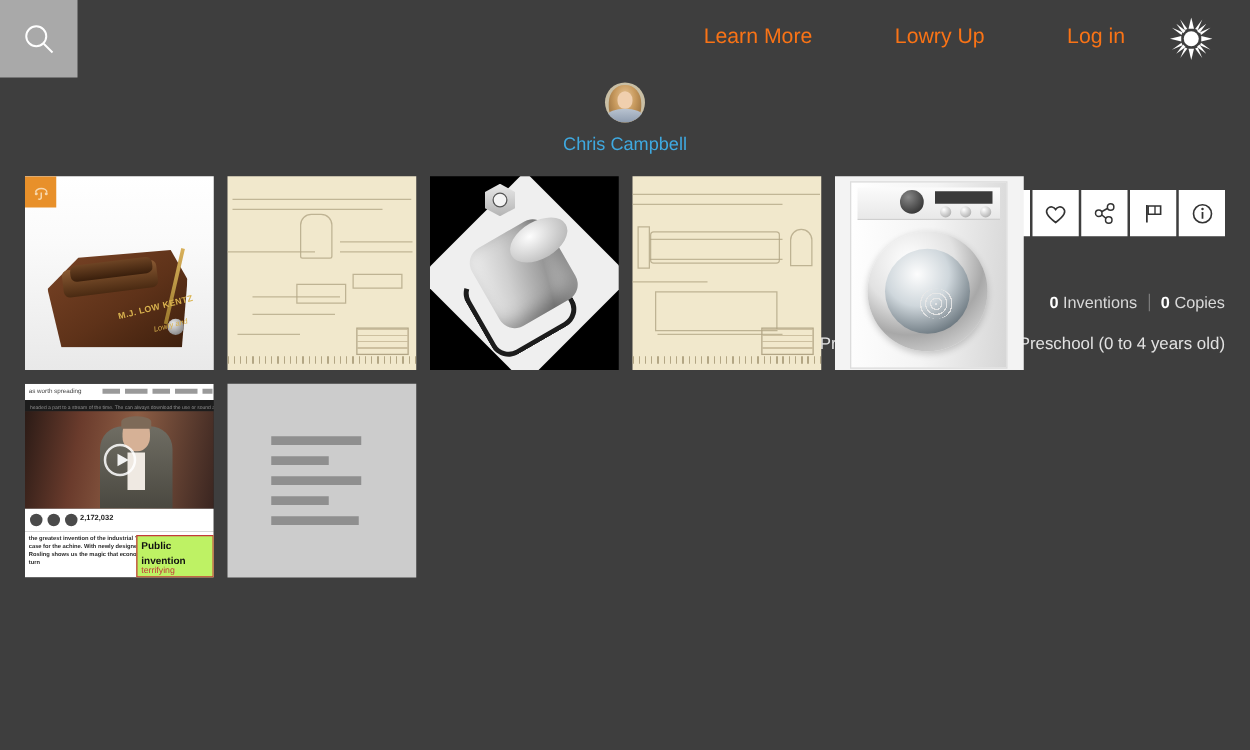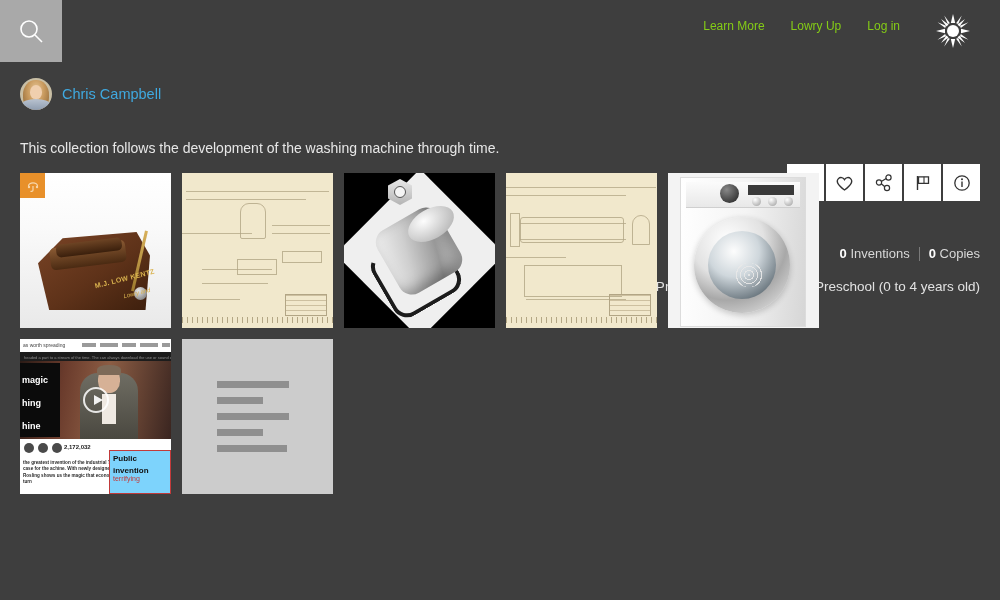--- a/index.html
+++ b/index.html
@@ -22,22 +22,23 @@
     background: #a9a9a9;
     display: flex; align-items: center; justify-content: center;
     cursor: pointer;
   }
   .search-box svg { display: block; }
   .nav {
     position: absolute; right: 100px; top: 19px;
     display: flex; align-items: center; gap: 26px;
   }
   .nav a {
-    color: #84cc16; font-size: 12px; text-decoration: none;
+    color: #f97316; font-size: 17px; text-decoration: none;
     white-space: nowrap;
+    margin-left: 40px;
   }
   .logo {
     position: absolute; right: 30px; top: 14px;
     width: 34px; height: 34px;
   }
 
   
   .page { position: relative; padding: 0 20px; }
 
   .title {
@@ -55,21 +56,22 @@
   .act-btn {
     width: 37px; height: 37px;
     background: #ffffff;
     display: flex; align-items: center; justify-content: center;
     cursor: pointer;
   }
   .act-btn svg { display: block; }
 
   .author-row {
     display: flex; align-items: center; gap: 10px;
-    margin-top: 16px;
+    margin-top: 4px;
+    flex-direction: column;
   }
   .avatar {
     width: 32px; height: 32px; border-radius: 50%;
     overflow: hidden; flex: 0 0 auto;
     background: #c9bfa5;
     position: relative;
   }
   .avatar .hair {
     position: absolute; left: 3px; top: 2px; right: 3px; bottom: 0;
     background: radial-gradient(ellipse at 50% 35%, #e8c89a 0%, #c89a5e 45%, #8a6334 100%);
@@ -369,21 +371,21 @@
   .t6 .blurb {
     position: absolute; left: 0; top: 118px; right: 0; bottom: 0;
     background: #ffffff; padding: 3px 3px 0 3px;
   }
   .t6 .blurb p {
     font-size: 4.6px; line-height: 6.4px; color: #2a2a2a;
     font-weight: bold;
   }
   .t6 .adbox {
     position: absolute; right: 0; bottom: 0;
-    width: 62px; height: 44px; background: #7dd3fc;
+    width: 62px; height: 34px; background: #bef264;
     border: 1px solid #c23a3a;
   }
   .t6 .adbox b {
     display: block; color: #111; font-size: 8px; font-weight: bold;
     line-height: 9px; padding: 3px 0 0 3px;
   }
   .t6 .adbox i {
     display: block; color: #c23a3a; font-size: 7px; font-style: normal;
     padding-left: 3px;
   }
@@ -505,21 +507,20 @@
     <span class="sep"></span>
     <span class="grp"><b>0</b> <span>Copies</span></span>
   </div>
 
   <div class="meta">
     <span class="grp"><span>Arts</span><span class="plus">+2</span></span>
     <span class="vline"></span>
     <span class="grp">Age Levels Primary (5 to 8 years old), Preschool (0 to 4 years old)</span>
   </div>
 
-  <div class="description">This collection follows the development of the washing machine through time.</div>
 
   <div class="grid">
 
     <div class="thumb t1">
       <div class="badge">
         <svg width="14" height="14" viewBox="0 0 14 14">
           <path d="M2.5 7 a4.5 3.2 0 0 1 9 0" fill="none" stroke="#f7d7ac" stroke-width="1.2"></path>
           <path d="M7 7 v4 a1.4 1.4 0 0 1-2.4 1" fill="none" stroke="#f7d7ac" stroke-width="1.2"></path>
           <circle cx="3" cy="8" r="1.2" fill="#f7d7ac"></circle>
           <circle cx="11" cy="8" r="1.2" fill="#f7d7ac"></circle>
@@ -598,26 +599,20 @@
         <span class="mi" style="left:142px;width:8px"></span>
       </div>
       <div class="subbar">
         <span>headed a part to a stream of the time. The can always download the use or sound a read to see</span>
       </div>
       <div class="video">
         <div class="speaker"></div>
         <div class="shirt"></div>
         <div class="head"></div>
         <div class="hair2"></div>
-        <div class="leftcard">
-          <b>magic</b>
-          <b>hing</b>
-          <b>hine</b>
-          <i></i>
-        </div>
         <div class="play"></div>
       </div>
       <div class="statbar">
         <span class="circ" style="left:4px"></span>
         <span class="circ" style="left:18px"></span>
         <span class="circ" style="left:32px"></span>
         <span class="views">2,172,032</span>
       </div>
       <div class="blurb">
         <p>the greatest invention of the industrial ? Hans Rosling makes the case for the achine. With newly designed graphics minder, Rosling shows us the magic that economic growth and electricity turn</p>

